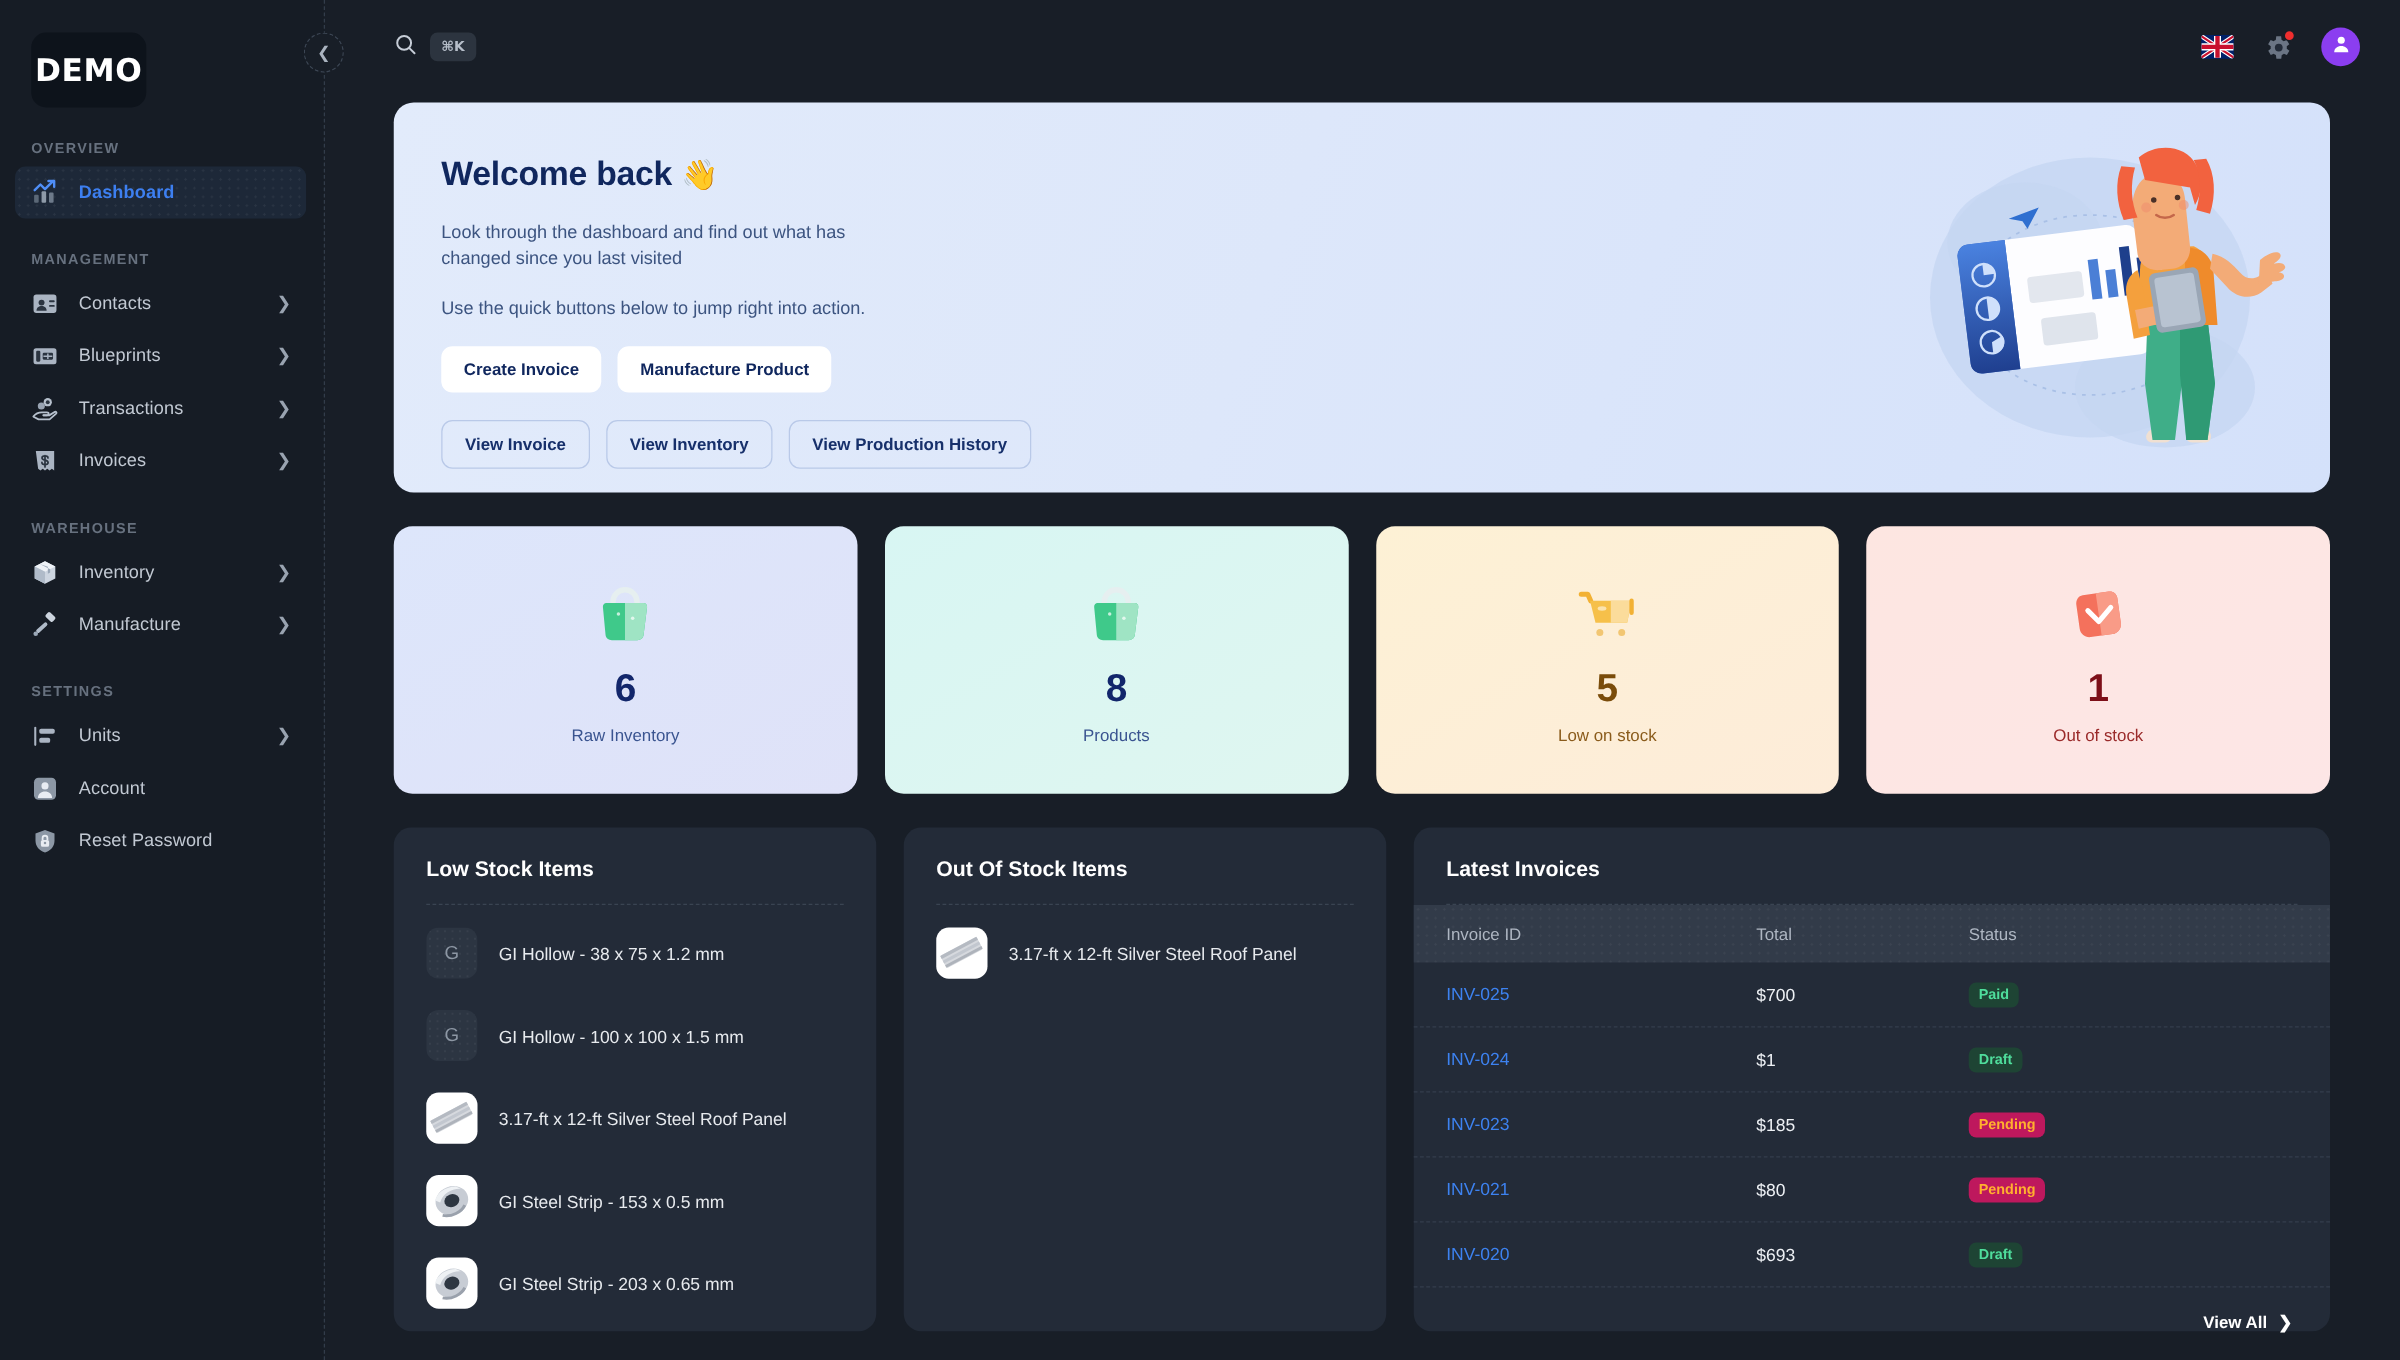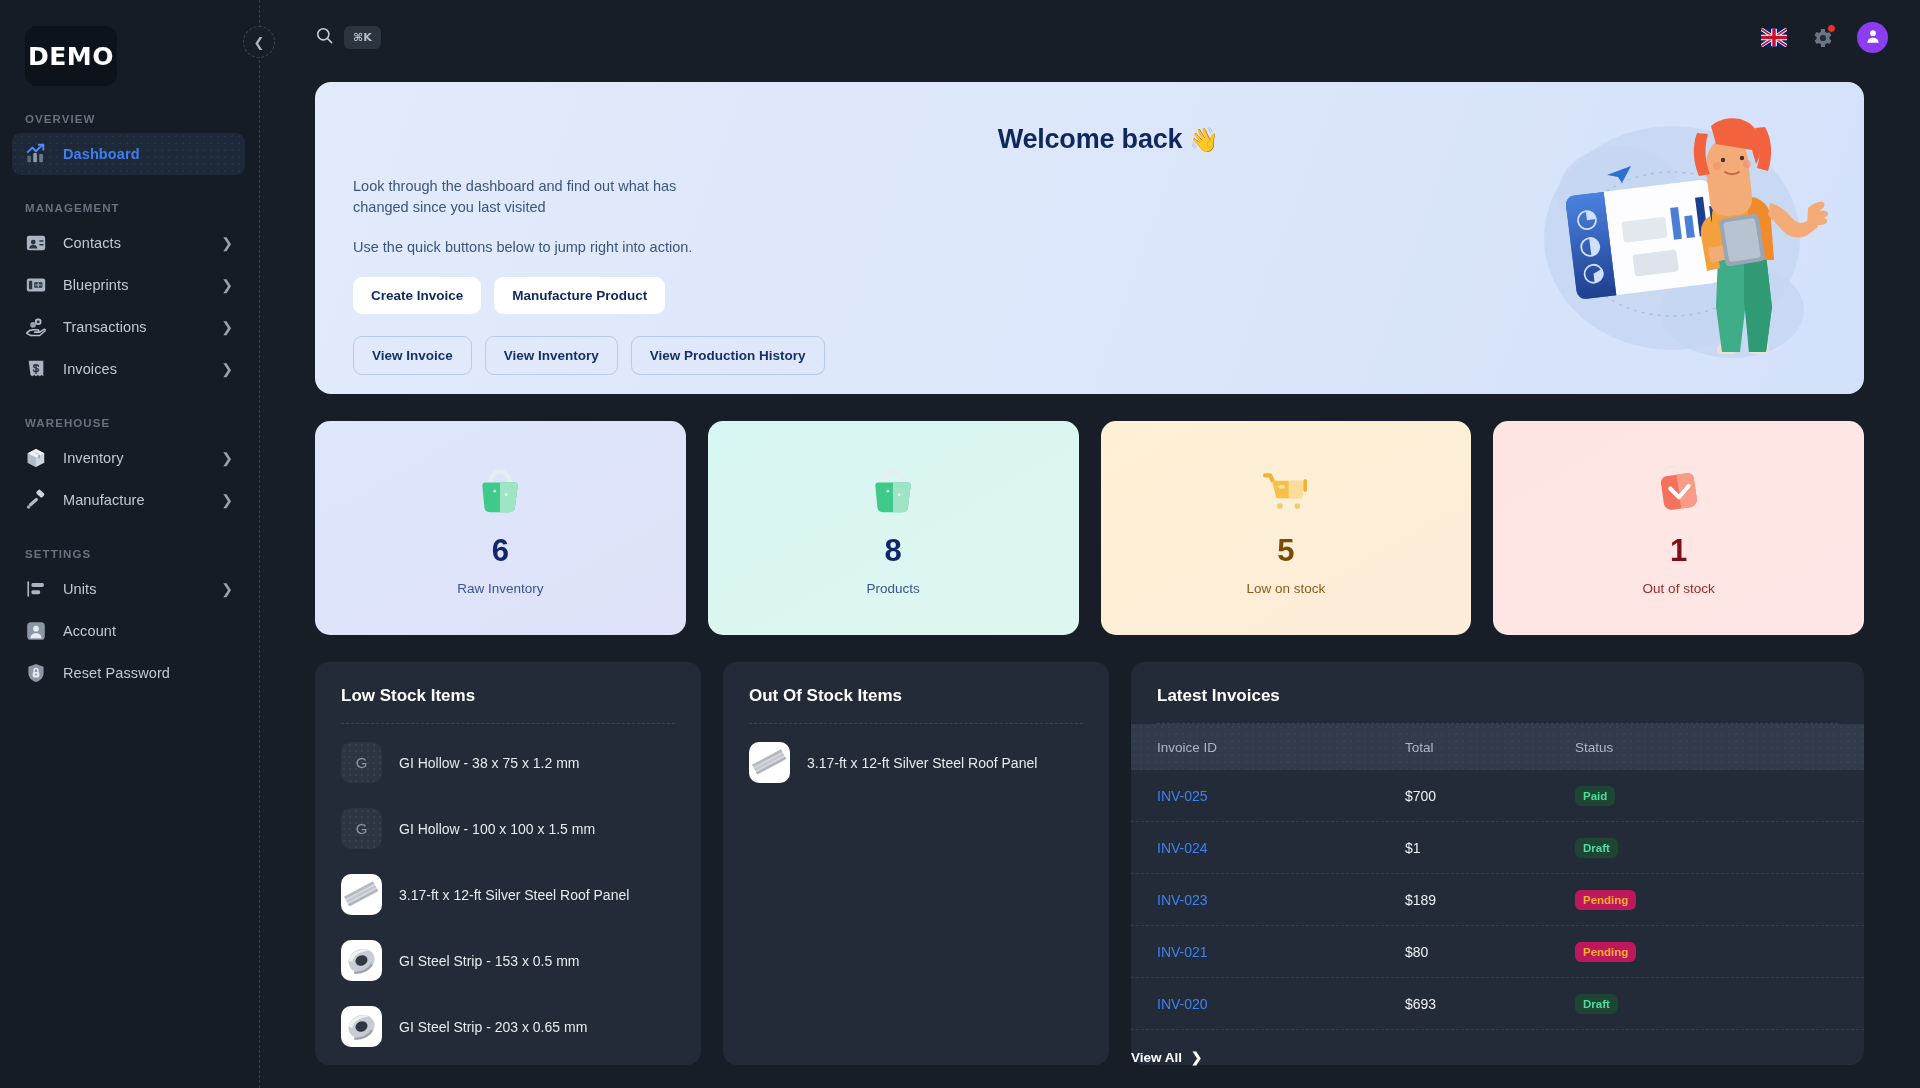--- a/index.html
+++ b/index.html
@@ -109,21 +109,21 @@
   
   #content { padding: 7px 56px 0 56px; }
 
   
   #welcome {
     height: 312px; border-radius: 16px; position: relative; overflow: hidden;
     background: linear-gradient(110deg, #e2ebfb 0%, #dde7fa 45%, #d4e1fa 100%);
     padding: 42px 0 0 38px;
   }
   #welcome-title {
-    color: #10275e; font-size: 27px; font-weight: 700; letter-spacing: -.2px; text-align: center;
+    color: #10275e; font-size: 27px; font-weight: 700; letter-spacing: -.2px;
   }
   .wave { font-size: 24px; }
   .welcome-p {
     color: #3c5480; font-size: 14.5px; line-height: 21px; margin-top: 21px; max-width: 330px;
   }
   .welcome-p2 { color: #3c5480; font-size: 14.5px; margin-top: 21px; }
   .btn-row { display: flex; gap: 13px; margin-top: 22px; }
   .btn-solid {
     background: #ffffff; color: #10275e; font-size: 13.5px; font-weight: 700;
     border: none; border-radius: 9px; padding: 11px 18px; cursor: pointer;
@@ -195,21 +195,21 @@
   .inv-id { color: #3d82f0; font-size: 14px; }
   .inv-total { color: #eef1f5; font-size: 14px; }
   .badge {
     display: inline-block; border-radius: 6px;
     font-size: 11.5px; font-weight: 700; padding: 4px 8px;
   }
   .badge-paid { background: #1e4434; color: #4fdd9c; }
   .badge-draft { background: #1e4434; color: #4fdd9c; }
   .badge-pending { background: #be185d; color: #ffb02e; }
   .view-all {
-    display: flex; align-items: center; justify-content: flex-start;
+    display: flex; align-items: center; justify-content: flex-end;
     gap: 9px; padding: 19px 30px 0 0;
     color: #ffffff; font-size: 13.5px; font-weight: 700; cursor: pointer;
   }
 </style>
 </head>
 <body>
 
 <aside id="sidebar">
   <div class="logo-box">
     <span class="logo-text">DEMO</span>
@@ -606,21 +606,21 @@
               <div class="c-total inv-total">$700</div>
               <div class="c-status"><span class="badge badge-paid">Paid</span></div>
             </div>
             <div class="inv-row">
               <div class="c-id"><span class="inv-id">INV-024</span></div>
               <div class="c-total inv-total">$1</div>
               <div class="c-status"><span class="badge badge-draft">Draft</span></div>
             </div>
             <div class="inv-row">
               <div class="c-id"><span class="inv-id">INV-023</span></div>
-              <div class="c-total inv-total">$189</div>
+              <div class="c-total inv-total">$185</div>
               <div class="c-status"><span class="badge badge-pending">Pending</span></div>
             </div>
             <div class="inv-row">
               <div class="c-id"><span class="inv-id">INV-021</span></div>
               <div class="c-total inv-total">$80</div>
               <div class="c-status"><span class="badge badge-pending">Pending</span></div>
             </div>
             <div class="inv-row">
               <div class="c-id"><span class="inv-id">INV-020</span></div>
               <div class="c-total inv-total">$693</div>

